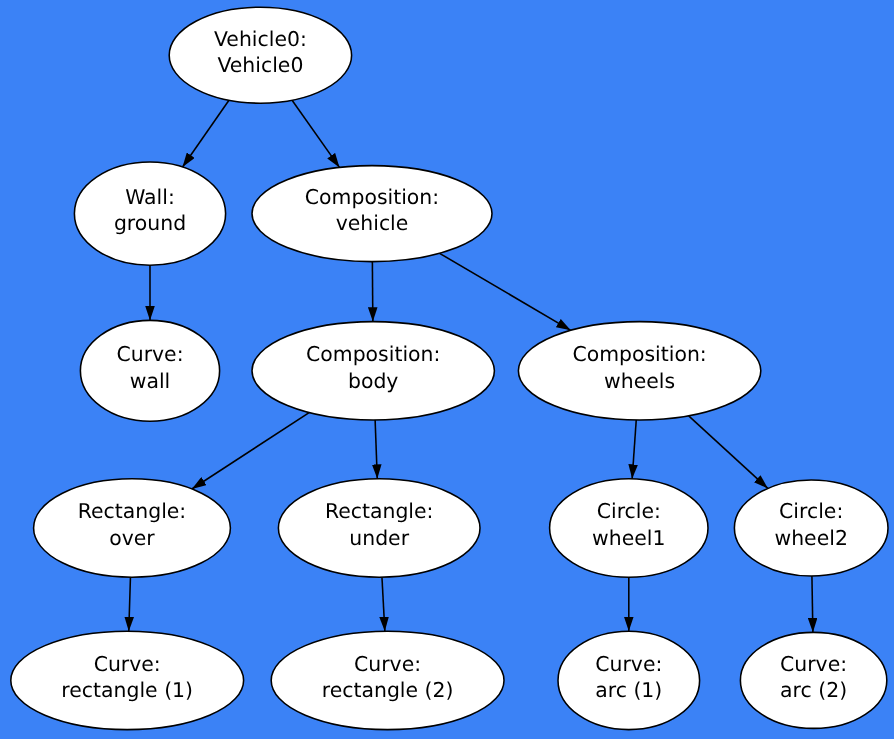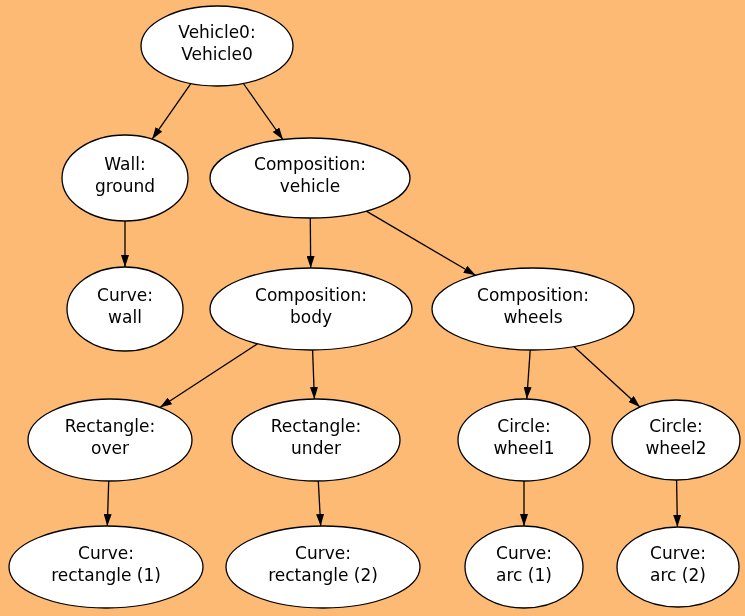--- a/index.html
+++ b/index.html
@@ -7,21 +7,21 @@
     padding: 0;
     background: #ffffff;
     width: 745px;
     height: 616px;
     overflow: hidden;
   }
   .canvas {
     position: relative;
     width: 745px;
     height: 616px;
-    background: #fdba74;
+    background: #3b82f6;
   }
   svg text {
     font-family: "DejaVu Sans", sans-serif;
     font-size: 17px;
     text-anchor: middle;
     fill: #000000;
   }
   svg ellipse {
     fill: #ffffff;
     stroke: #000000;

